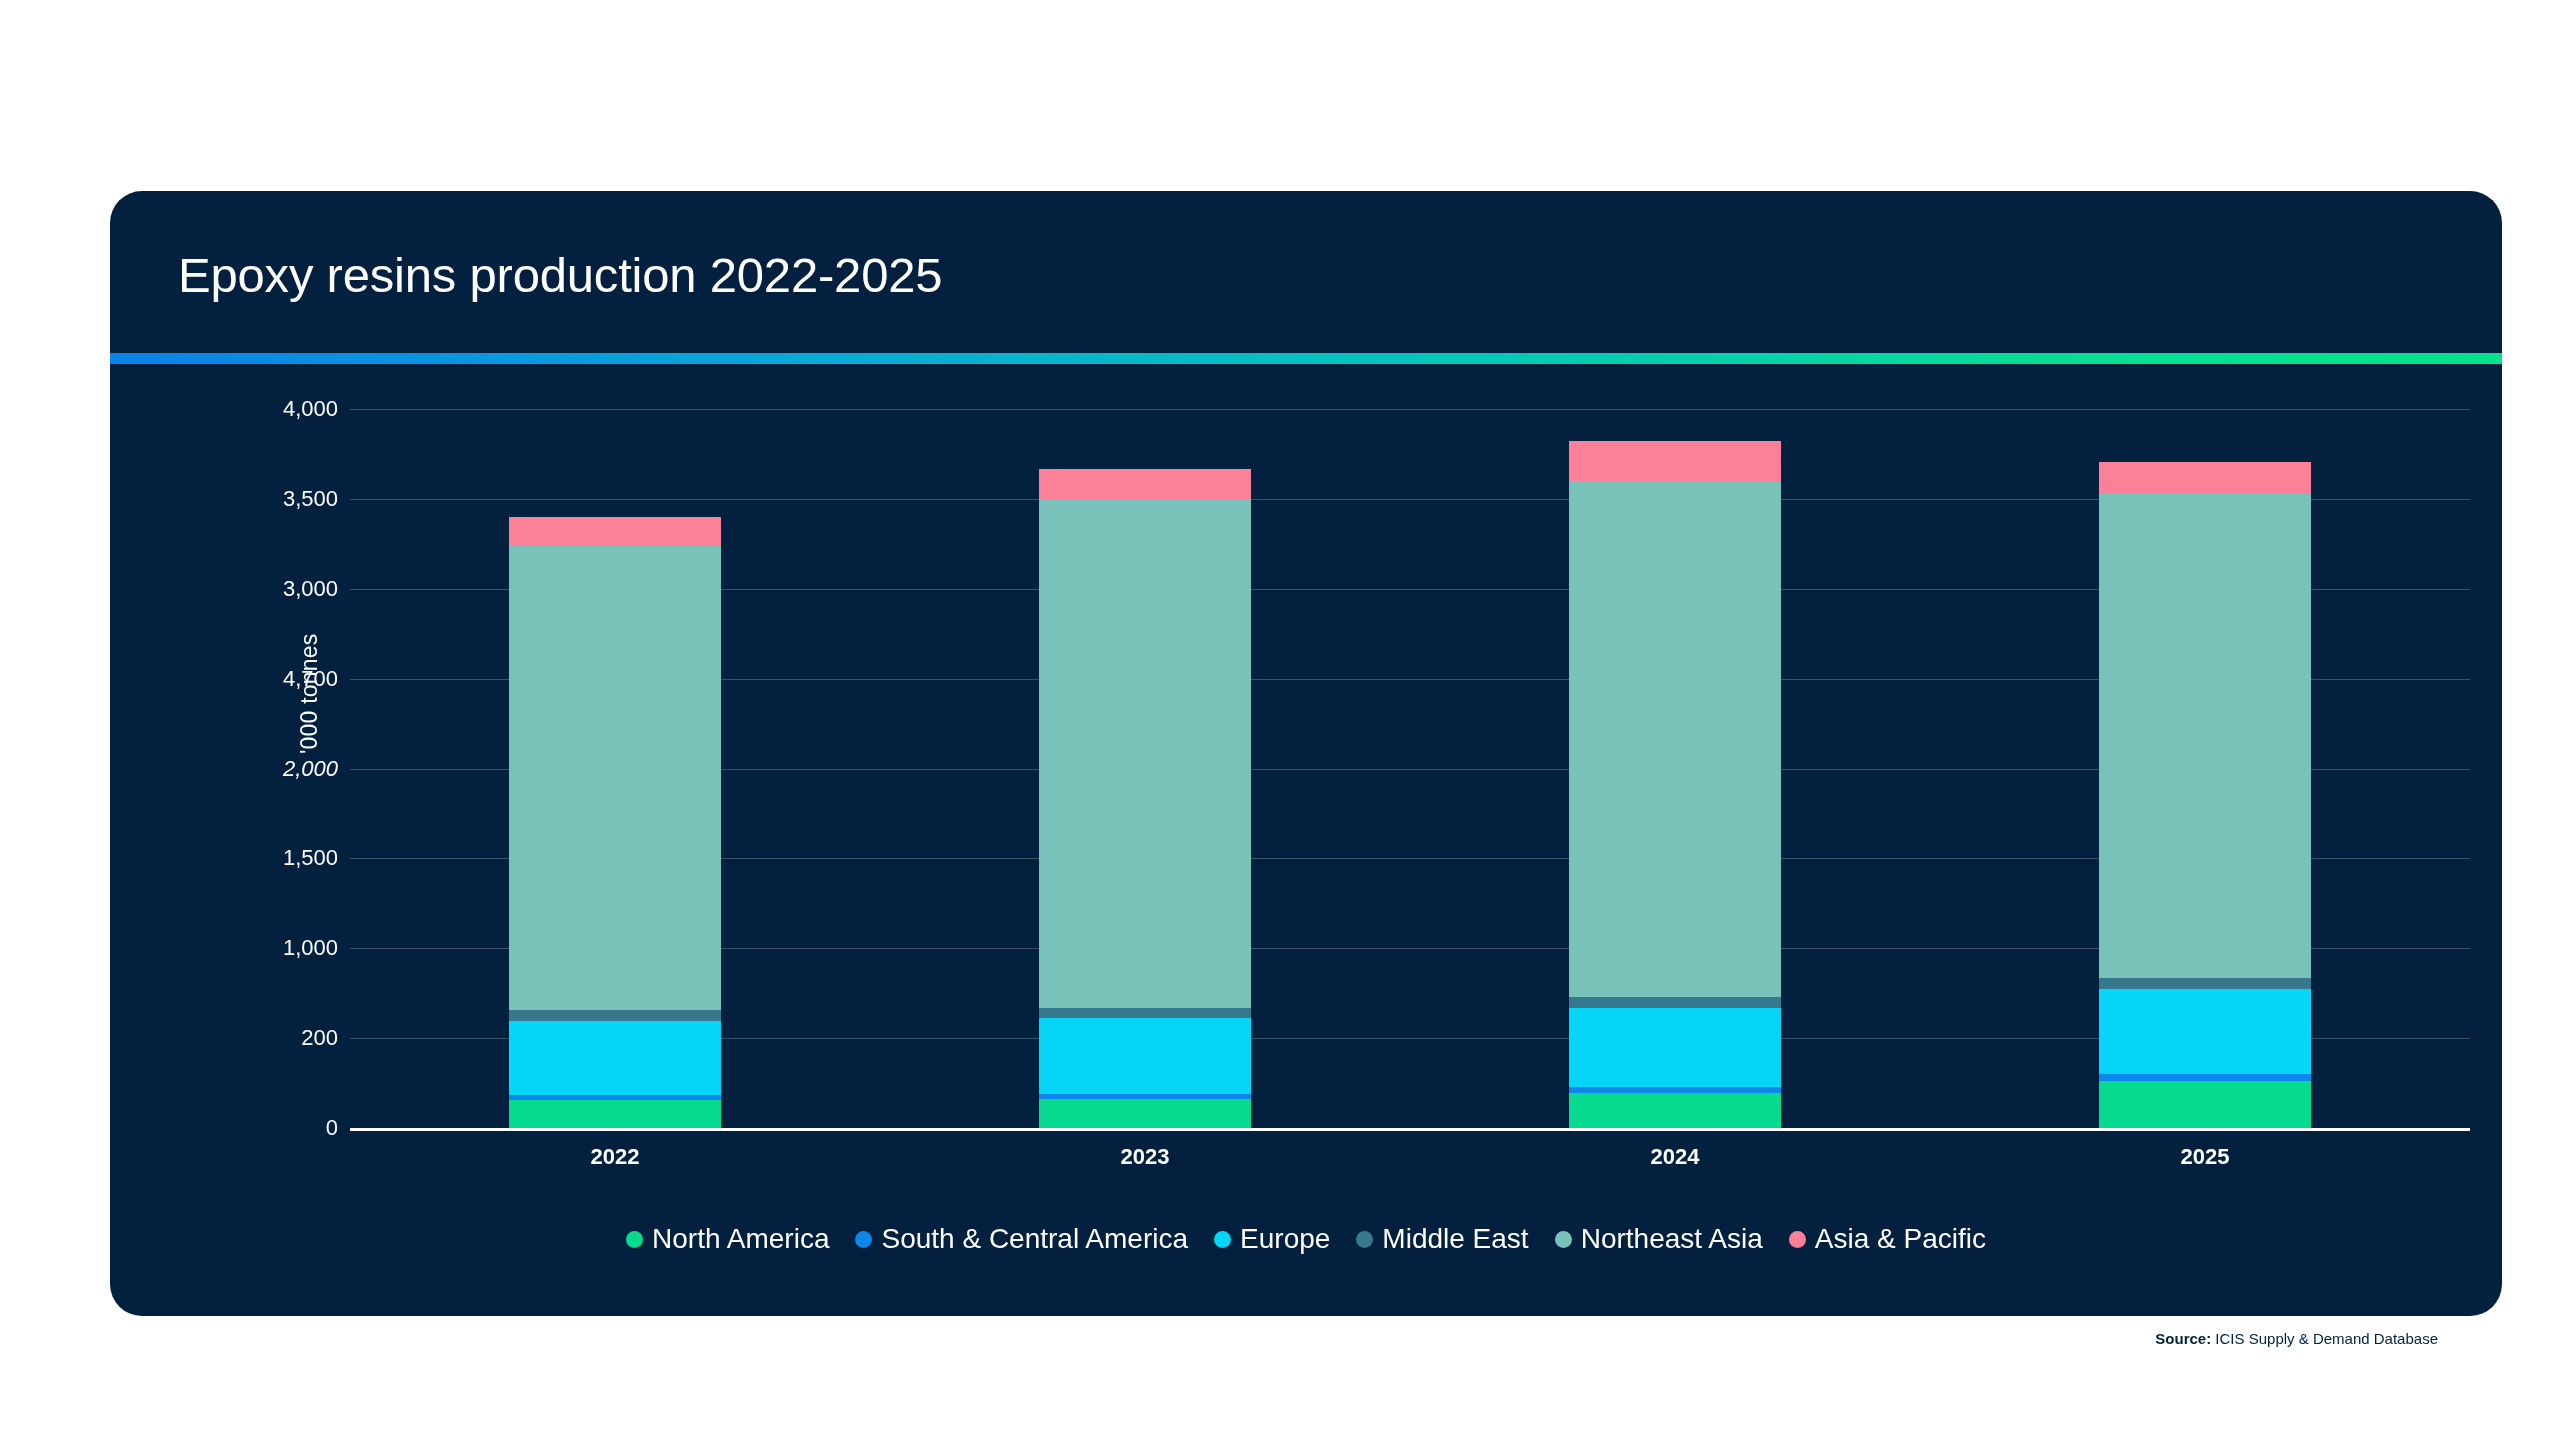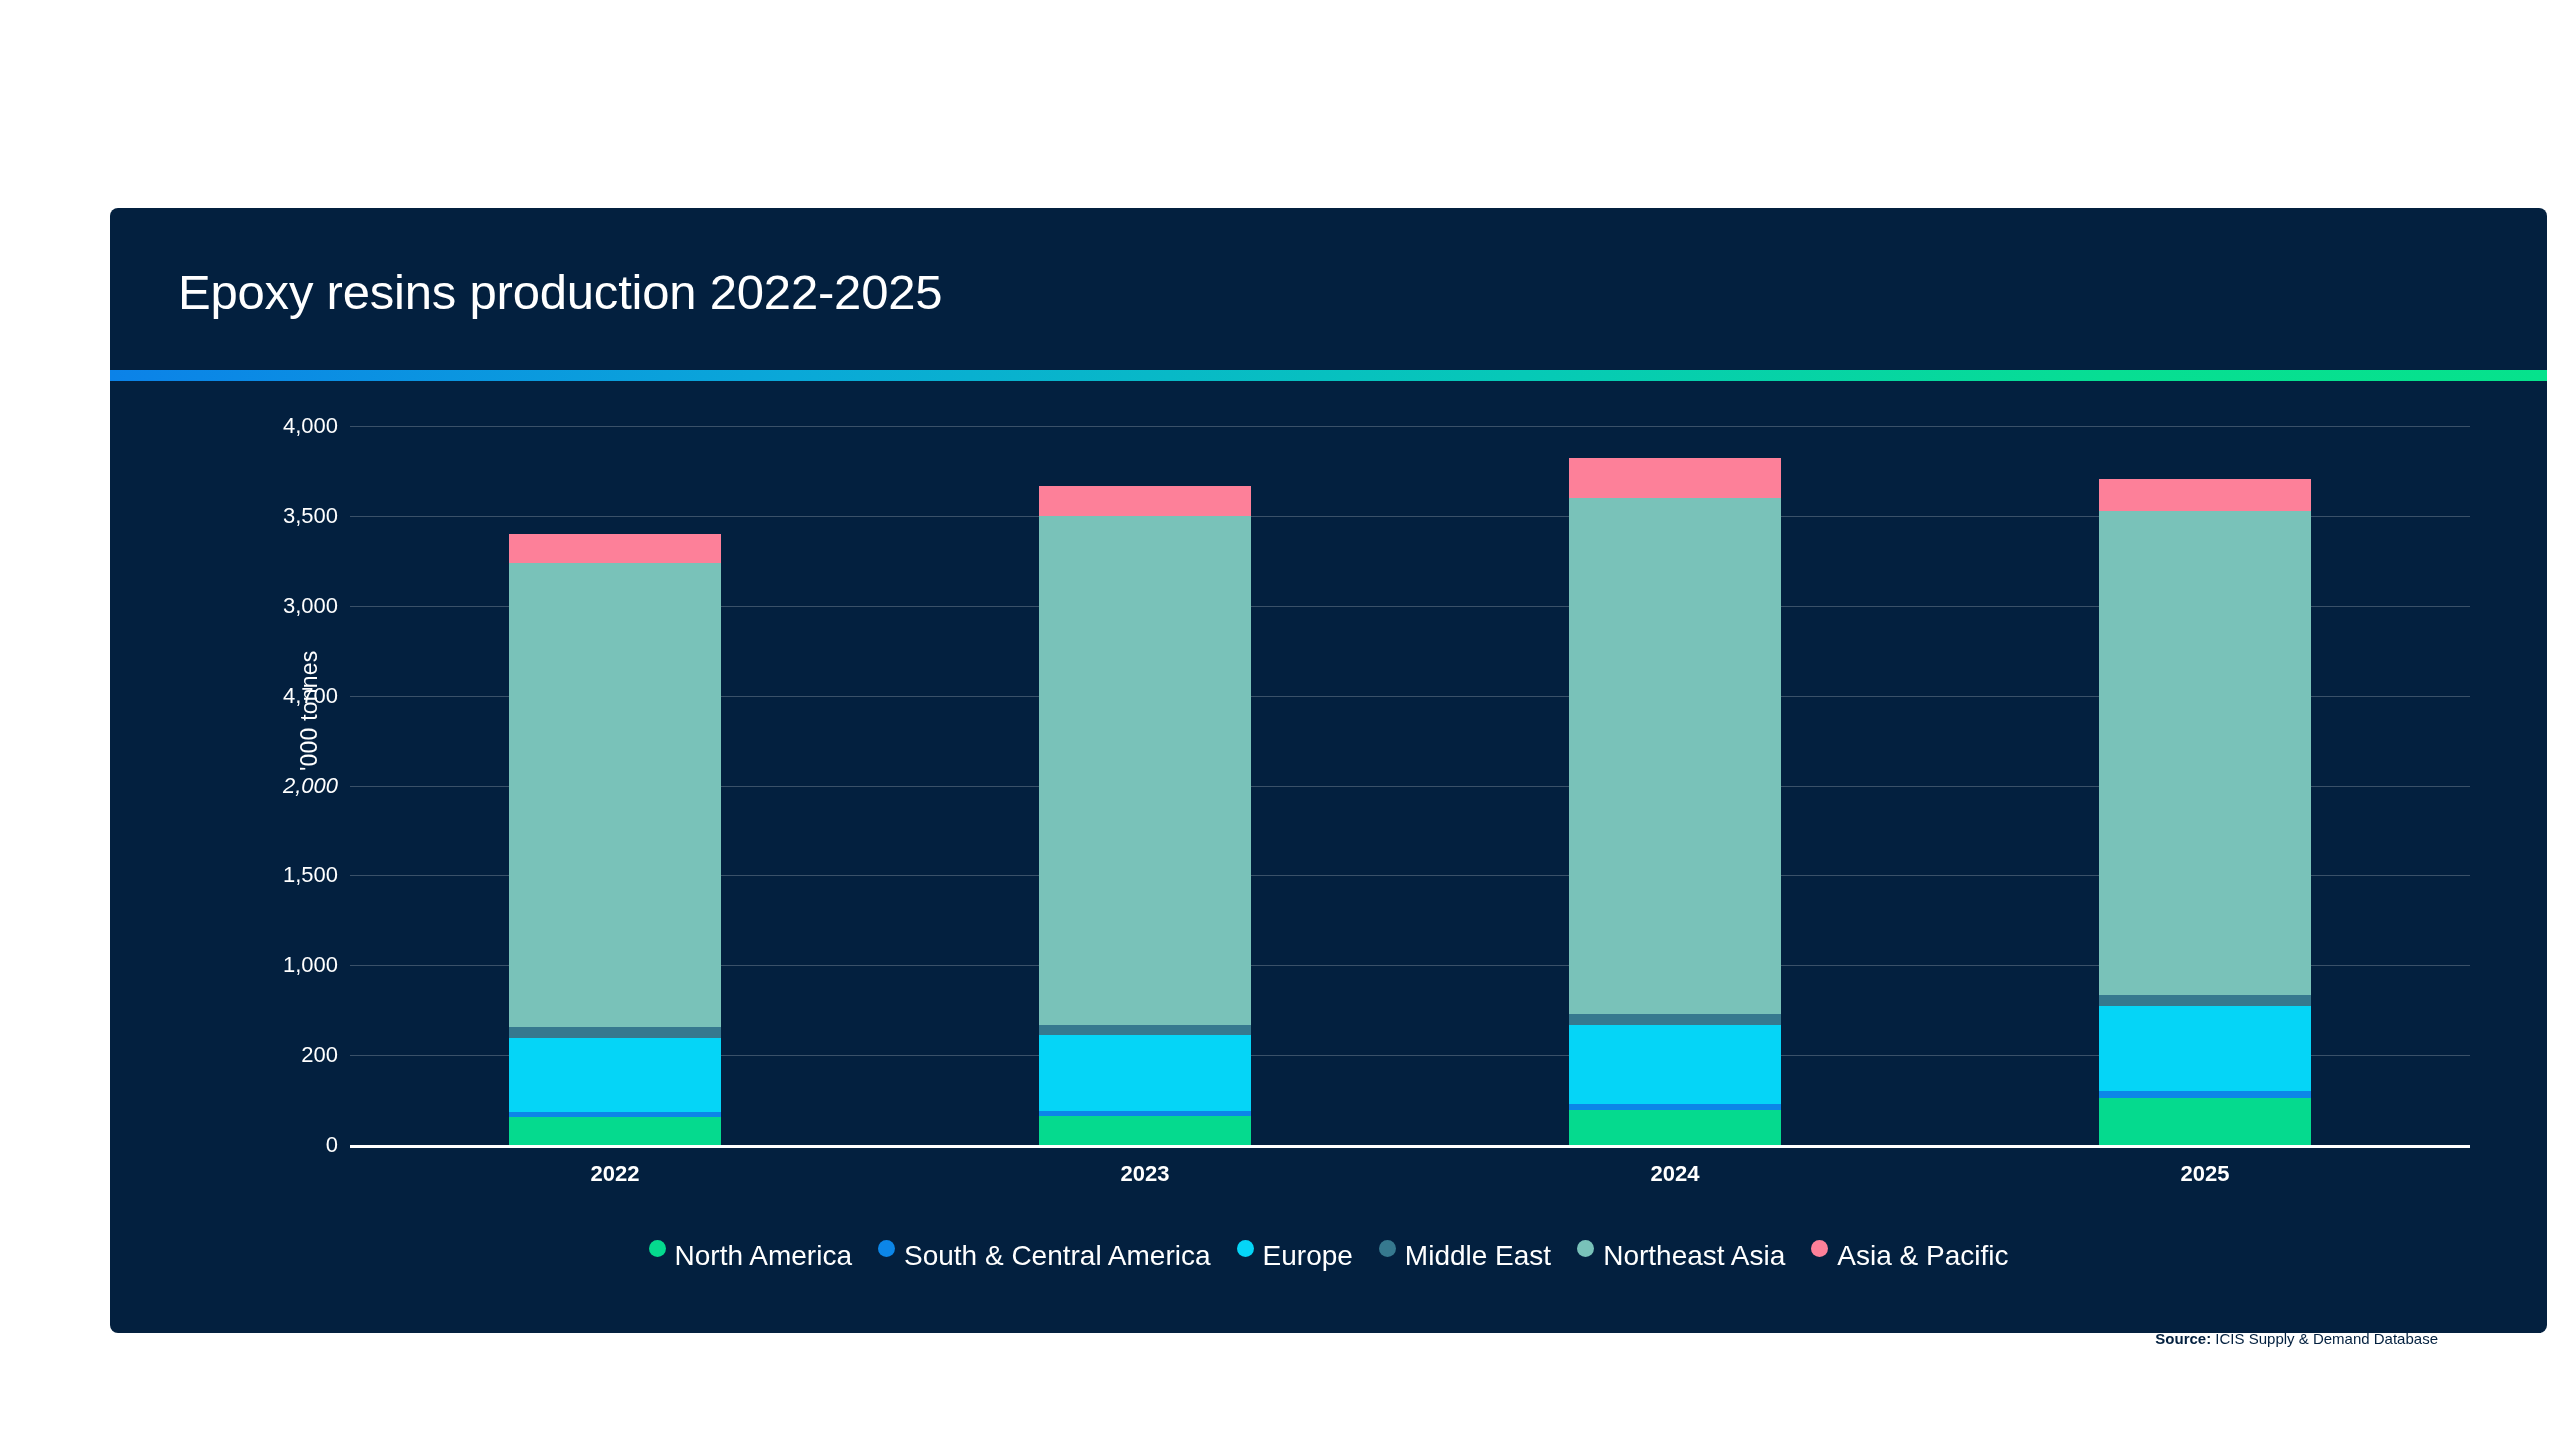--- a/index.html
+++ b/index.html
@@ -20,27 +20,26 @@
     position: relative;
     width: 2560px;
     height: 1440px;
     background: #ffffff;
   }
 
   
   .card {
     position: absolute;
     left: 110px;
-    top: 208px;
+    top: 191px;
     width: 2392px;
     height: 1125px;
     background: #03203f;
-    border-radius: 8px;
+    border-radius: 32px;
     overflow: hidden;
-    padding-left: 45px;
   }
 
   .card-title {
     position: absolute;
     left: 68px;
     top: 56px;
     font-size: 49px;
     font-weight: 400;
     letter-spacing: -0.2px;
     color: #ffffff;
@@ -160,20 +159,21 @@
     left: 0;
     right: 0;
     top: 1032px;
     display: flex;
     justify-content: center;
     align-items: center;
     gap: 0;
   }
   .legend-item {
     display: flex;
+    align-items: center;
     margin: 0 13px;
   }
   .legend-dot {
     width: 17px;
     height: 17px;
     border-radius: 50%;
     margin-right: 9px;
     flex: none;
   }
   .legend-text {

